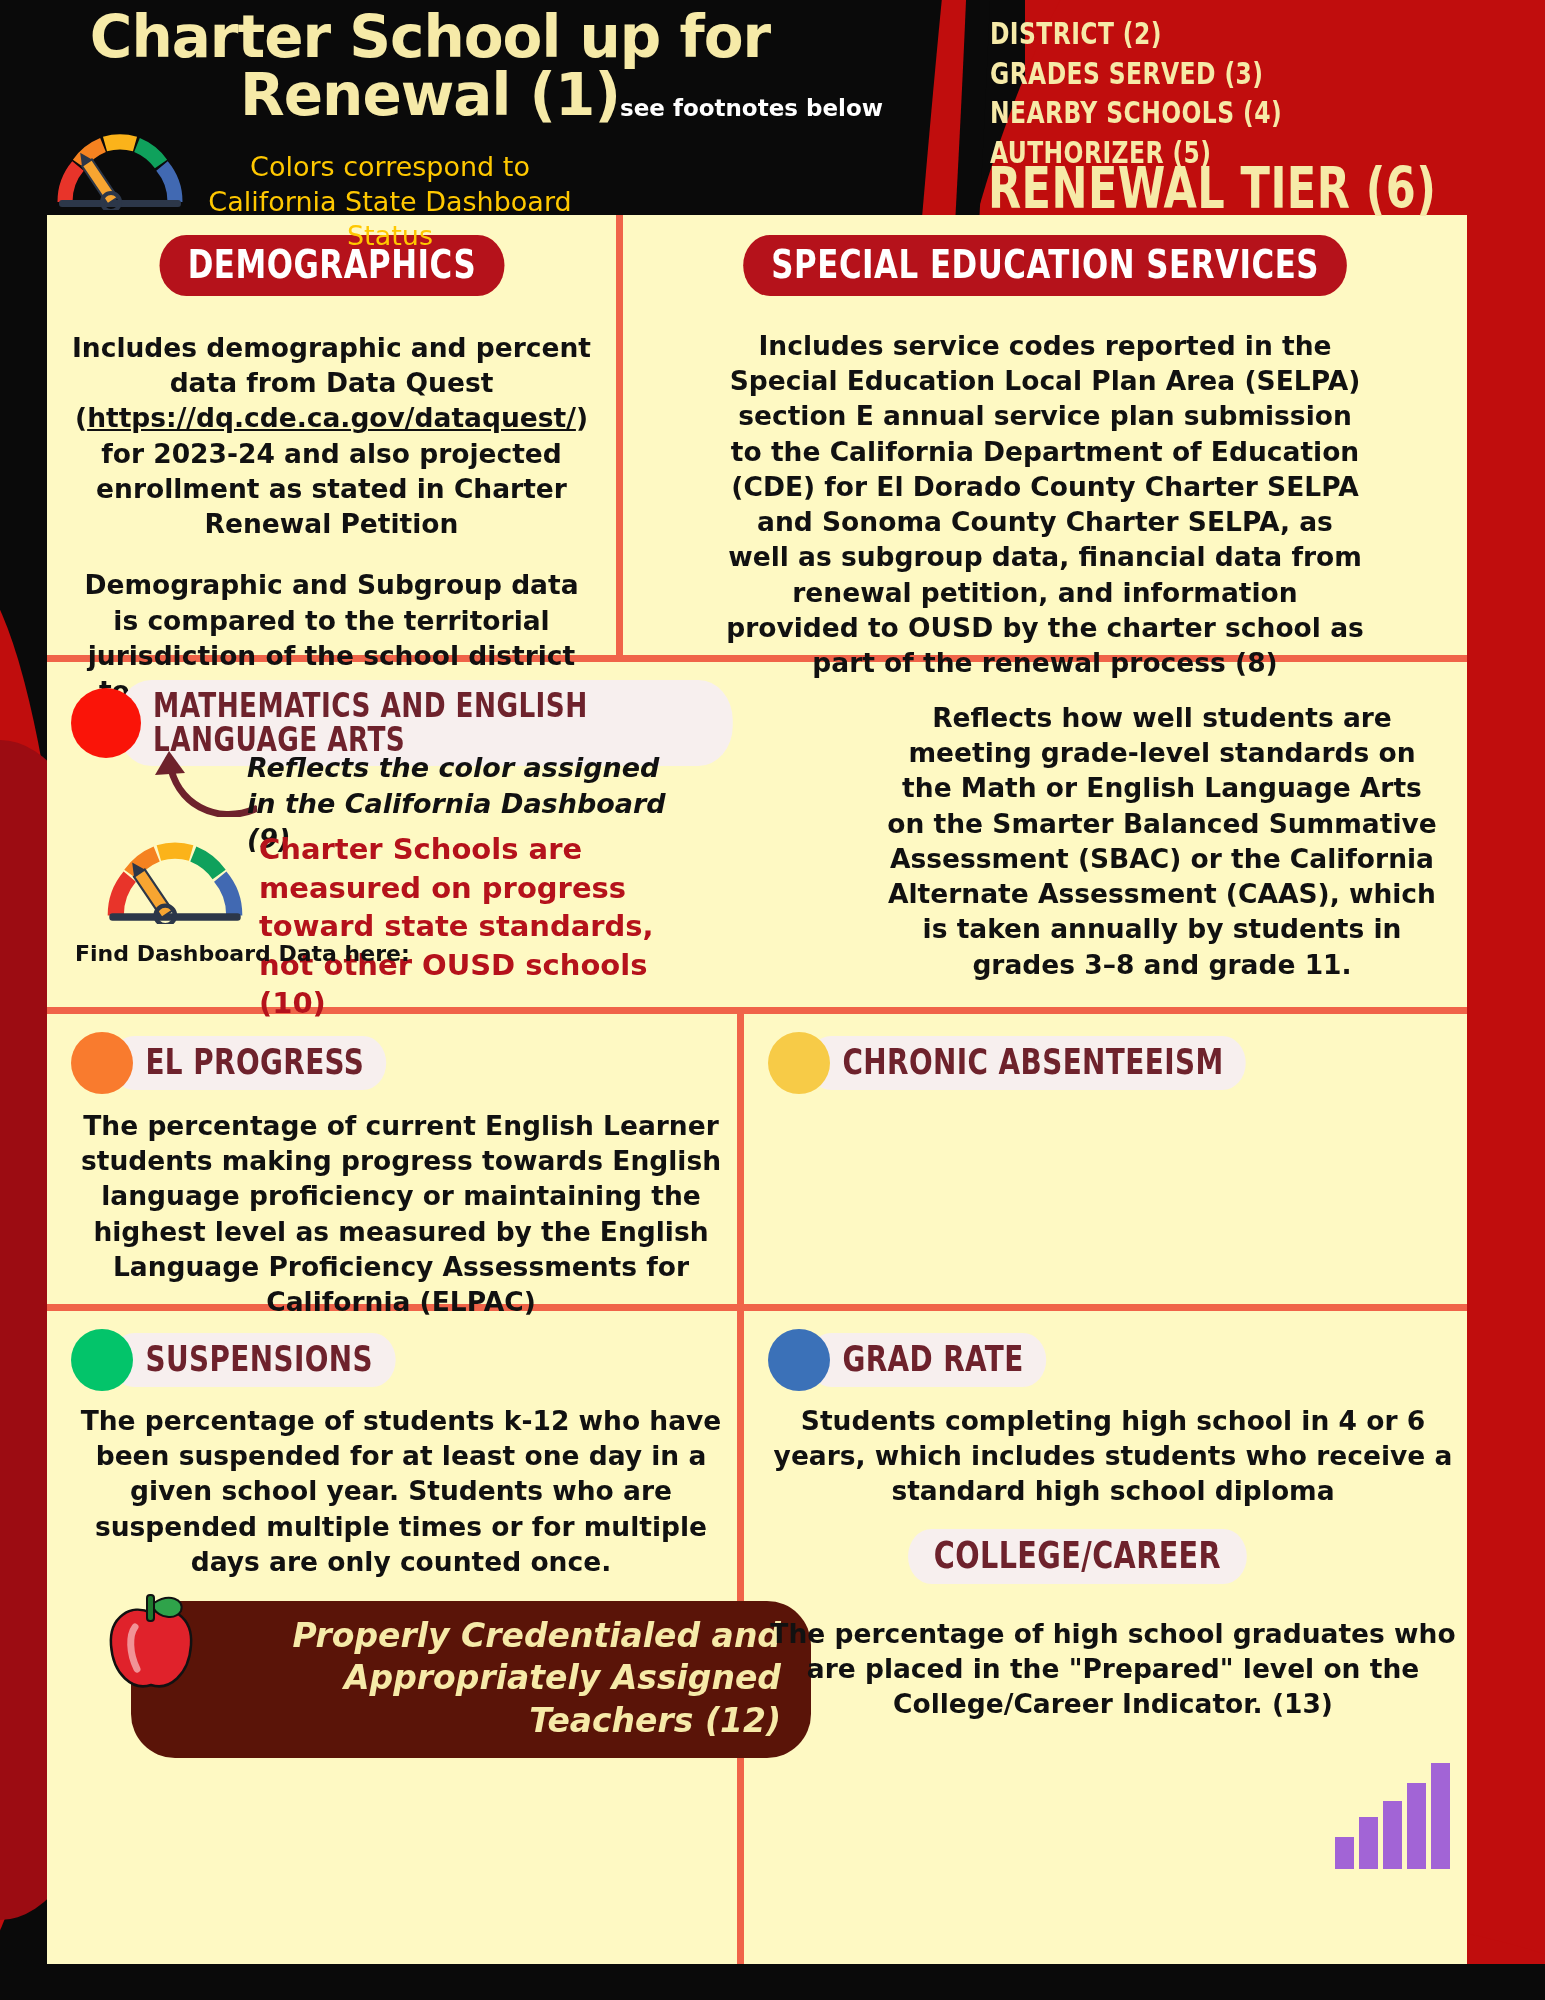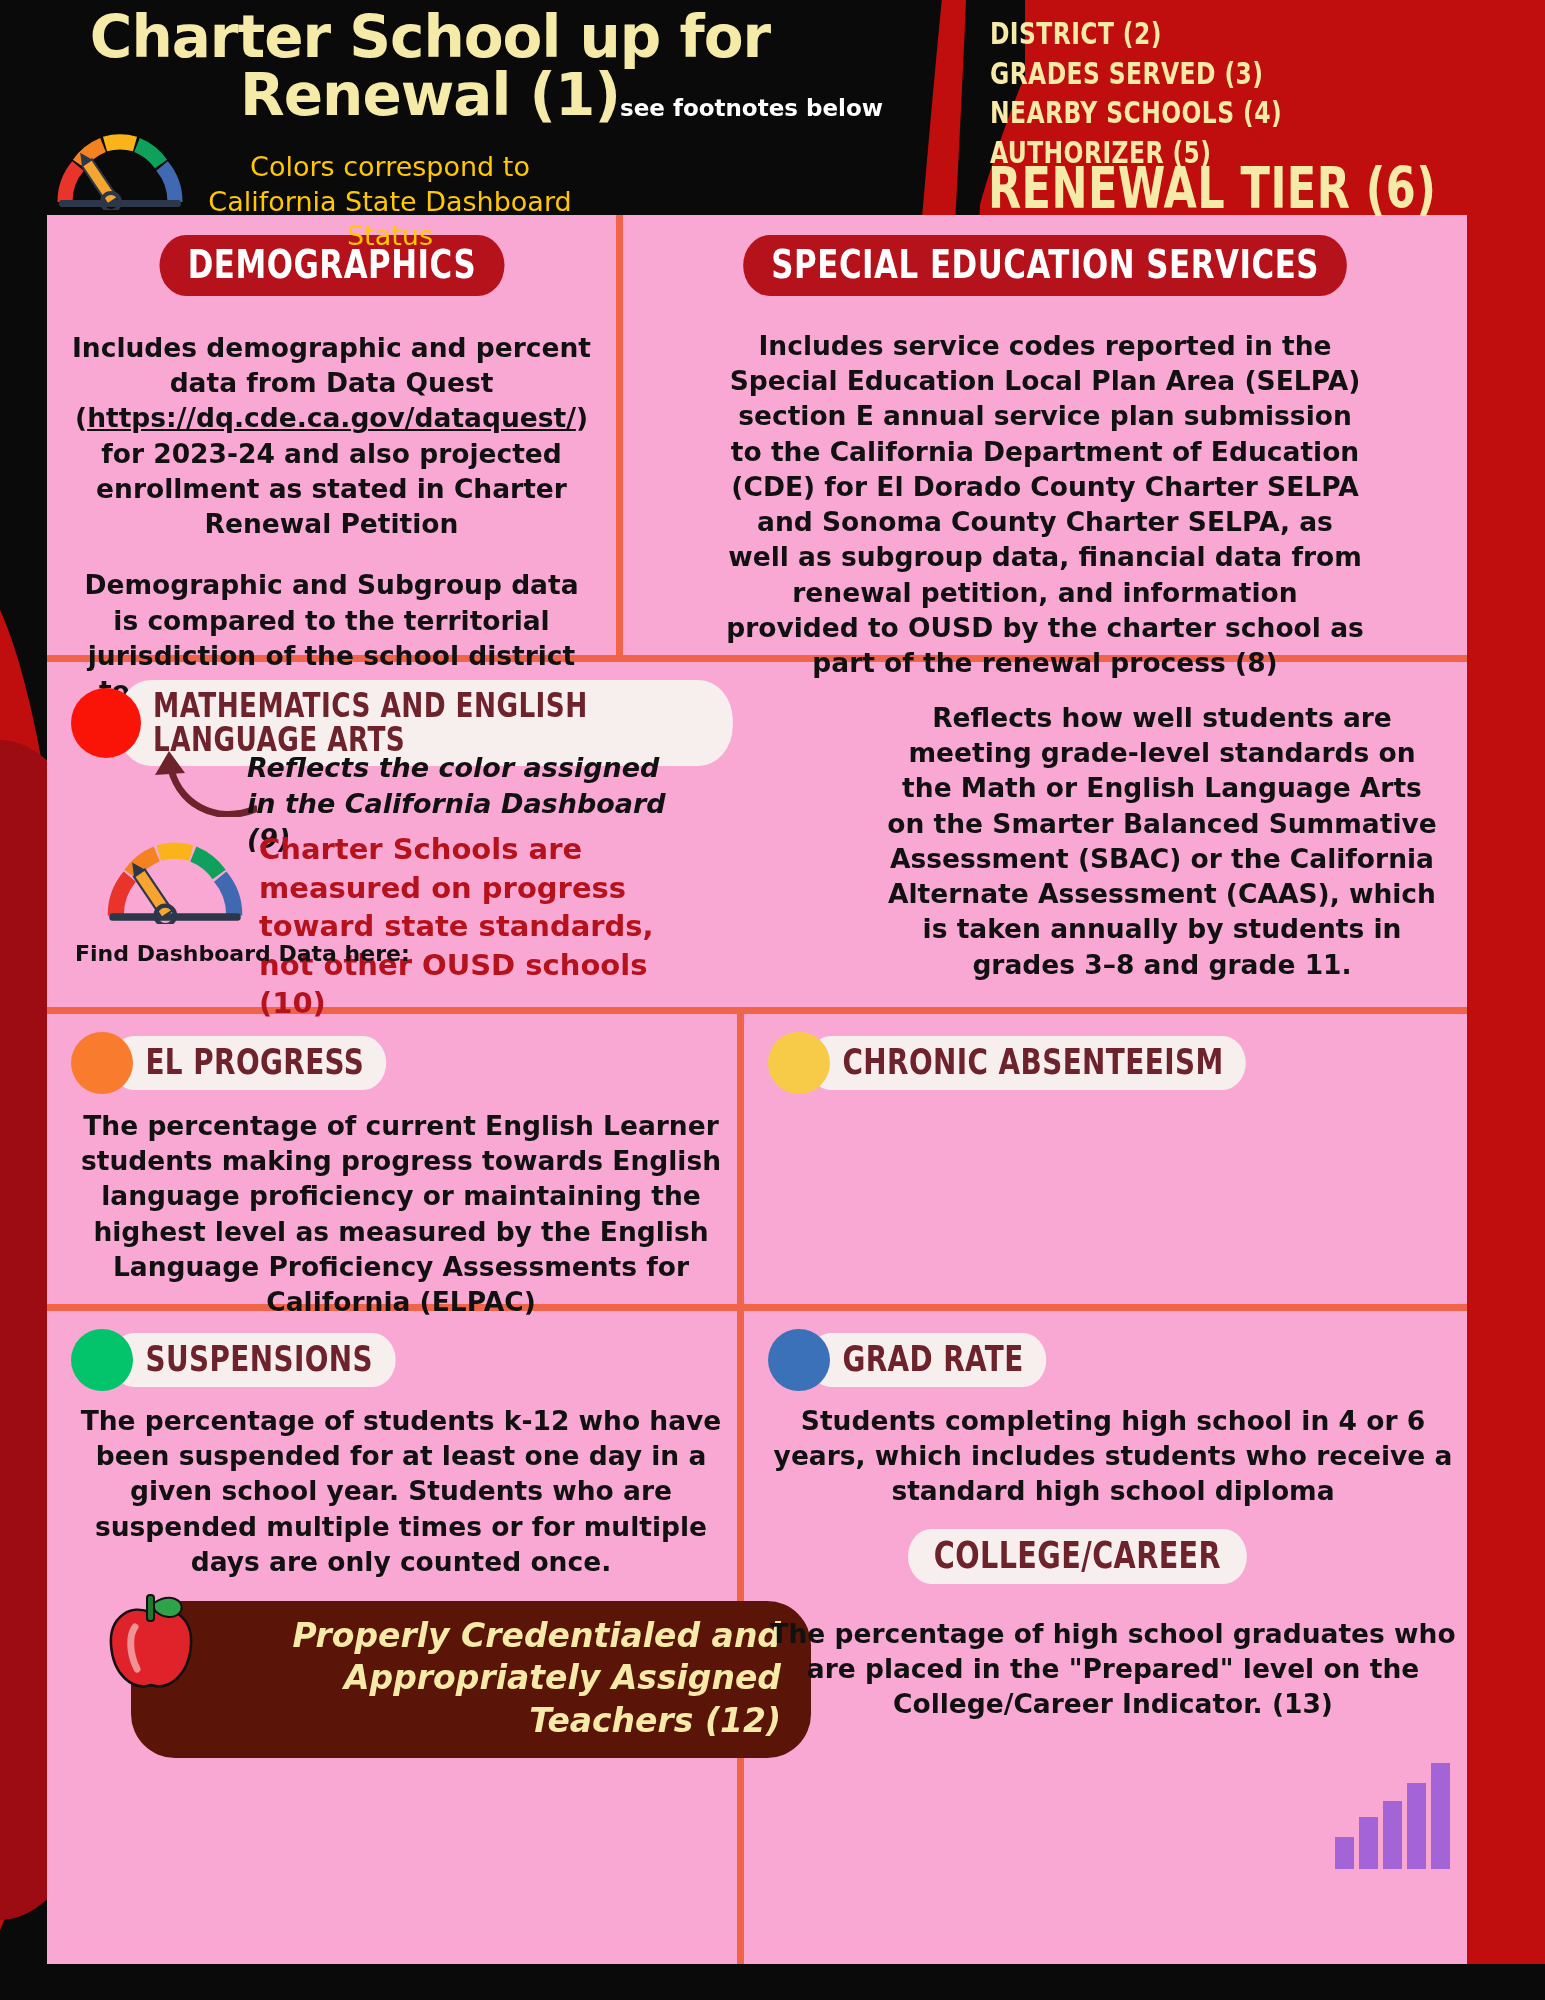--- a/index.html
+++ b/index.html
@@ -76,21 +76,21 @@
     position:absolute;left:988px;top:160px;
     color:#f6eaa8;
     font-family:"DejaVu Sans Condensed","DejaVu Sans", sans-serif;
     font-weight:bold;font-size:57px;letter-spacing:.5px;line-height:1;
     transform:scaleX(.84);transform-origin:left top;
   }
 
   
   .panel{
     position:absolute;left:47px;top:215px;width:1420px;height:1750px;
-    background:#f9a8d4;z-index:4;
+    background:#fef9c3;z-index:4;
     display:flex;flex-direction:column;
   }
   .row{display:flex;position:relative;}
   .divider-h{height:7px;background:#f06449;width:100%;}
   .divider-v{width:7px;background:#f06449;flex:0 0 7px;}
 
   .cell{padding:14px 24px 10px;box-sizing:border-box;}
 
   
   .pill-red{

